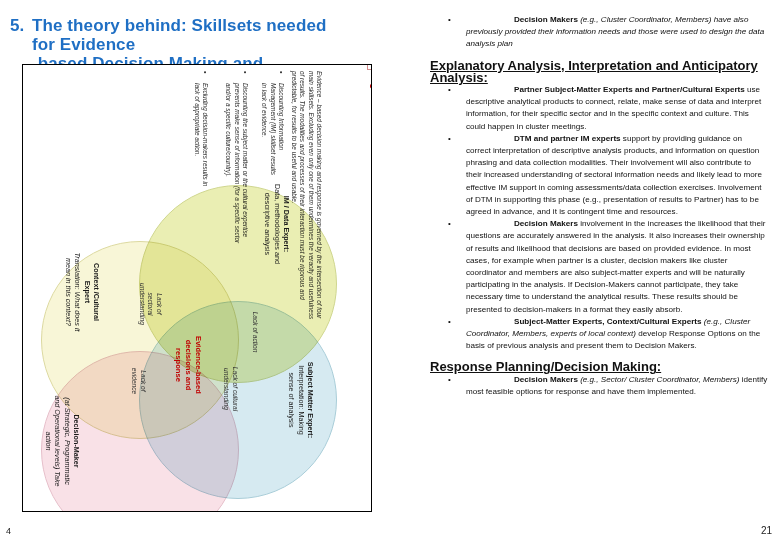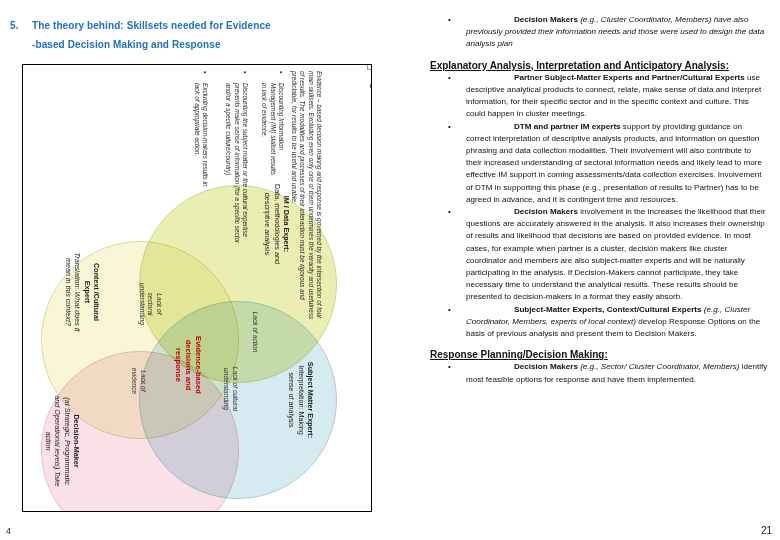--- a/index.html
+++ b/index.html
@@ -10,21 +10,21 @@
     color:#000000;
     overflow:hidden;
     position:relative;
   }
   
   #slide-title{
     position:absolute;
     left:10px; top:16px; width:350px;
     color:#1F6FC4;
     font-weight:bold;
-    font-size:10px;
+    font-size:17px;
     line-height:19px;
     letter-spacing:.1px;
   }
   #slide-title .num{
     display:inline-block;
     width:22px;
   }
   #slide-title .ttl{
     display:inline-block;
     width:310px;
@@ -158,21 +158,21 @@
     position:absolute;
     left:18px; top:0;
     font-size:8px;
   }
   .sec-head{
     display:block;
     font-weight:bold;
     text-decoration:underline;
     margin-top:9px;
     margin-bottom:0px;
-    font-size:10px;
+    font-size:13px;
   }
   em{font-style:italic;}
   .strong{font-weight:bold;margin-left:48px;}
 
   #page-num-left{
     position:absolute;
     left:6px; bottom:4px;
     font-size:9px;
     color:#222;
   }

